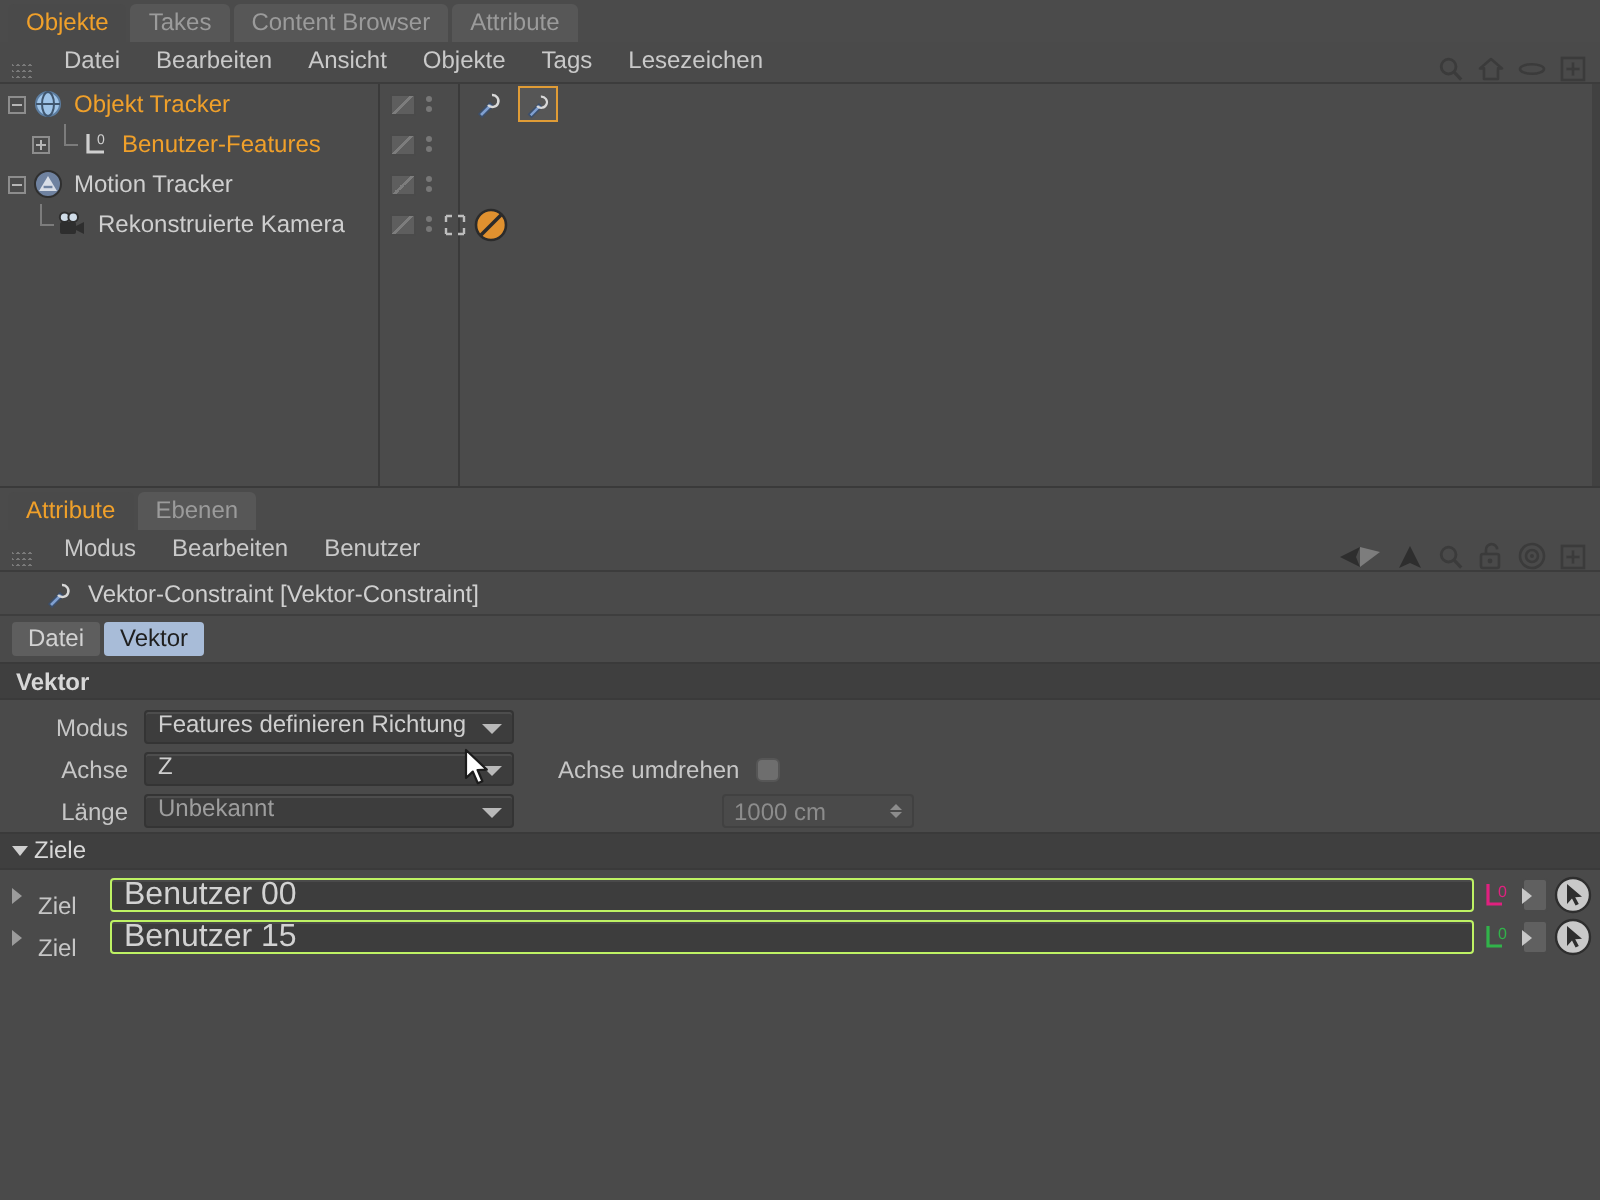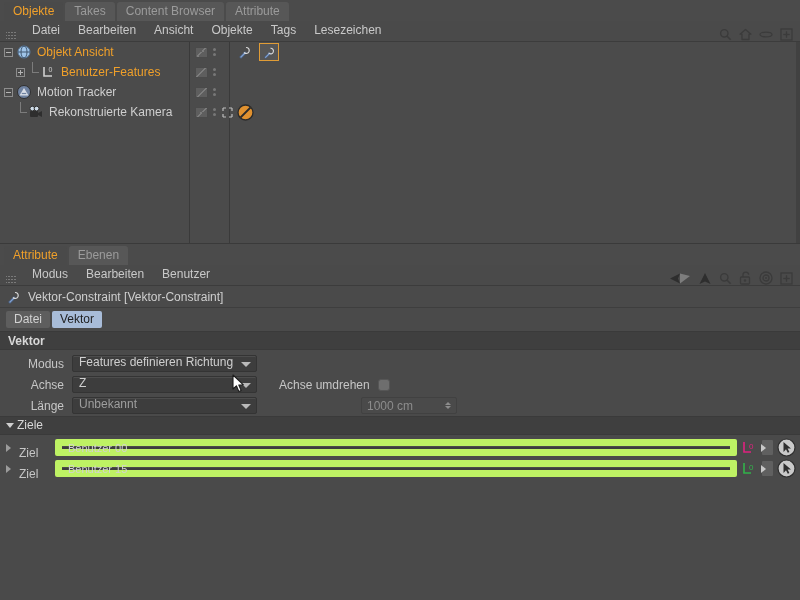--- a/index.html
+++ b/index.html
@@ -115,21 +115,21 @@
 
   .scroll-v {
     position:absolute; right:0; top:0; width:4px; height:100%;
     background:#414141;
   }
 
   
   .attrmgr { background: #4a4a4a; }
   .attr-title-row {
     display:flex; align-items:center; height:22px;
-    padding-left:6px; background:#4a4a4a;
+    padding-left:22px; background:#4a4a4a;
     border-bottom:1px solid #3e3e3e;
   }
   .attr-title-row .objicon { margin-right:6px; }
   .attr-title { font-size:12px; color:#cfcfcf; }
 
   .subtabs { display:flex; gap:2px; padding:3px 0 3px 6px; background:#4a4a4a; }
   .subtab {
     height:17px; line-height:17px; padding:0 8px;
     background:#5e5e5e; color:#d2d2d2; font-size:12px; border-radius:2px;
   }
@@ -189,23 +189,23 @@
   .spin .dn{border-left:3px solid transparent;border-right:3px solid transparent;border-top:3px solid #8c8c8c;}
 
   .target-row {
     display:flex; align-items:center; height:21px;
     padding-left:6px; gap:0;
   }
   .target-row .caret.right { margin-right:8px; }
   .target-row .tlabel { width:36px; font-size:12px; color:#c6c6c6;margin-top:10px; }
   .linkfield {
     flex:1; height:17px;
-    background:#3d3d3d; border:7px solid #bef264; border-radius:2px;
+    background:#3d3d3d; border:1px solid #bef264; border-radius:2px;
     display:flex; align-items:center; padding:0 6px;
-    font-size:11px; color:#d2d2d2;
+    font-size:16px; color:#d2d2d2;
     box-shadow: inset 0 1px 0 #4a4a4a;
     margin-right:2px;
   }
   .lbadge { width:22px;height:17px;display:flex;align-items:center;justify-content:center;}
   .minibtn {
     width:13px;height:17px; background:#606060; border:1px solid #4a4a4a;
     display:flex;align-items:center;justify-content:center; border-radius:2px;
   }
   .minibtn .caret.right{border-left-color:#c8c8c8;}
   .circlebtn { width:19px;height:19px; margin-left:3px; margin-right:4px;}
@@ -268,21 +268,21 @@
 
       <div class="row treerow">
         <div class="expander"></div>
         <div class="objicon">
           <svg width="16" height="16" viewBox="0 0 16 16">
             <circle cx="8" cy="8" r="6" fill="#9fc4e8" stroke="#5c7da0" stroke-width="1"></circle>
             <path d="M2 8 H14" stroke="#40566e" stroke-width="1"></path>
             <ellipse cx="8" cy="8" rx="3" ry="6" fill="none" stroke="#40566e" stroke-width="1"></ellipse>
           </svg>
         </div>
-        <div class="objlabel sel">Objekt Ansicht</div>
+        <div class="objlabel sel">Objekt Tracker</div>
       </div>
 
       <div class="row treerow">
         <div class="treeline"></div>
         <div class="expander plus"></div>
         <div class="treeline elbow"></div>
         <div class="objicon">
           <svg width="16" height="16" viewBox="0 0 16 16">
             <path d="M4 3 V12 H12" fill="none" stroke="#cfcfcf" stroke-width="1.6"></path>
             <text x="8.5" y="8" font-family="Liberation Sans" font-size="7" fill="#cfcfcf">0</text>

